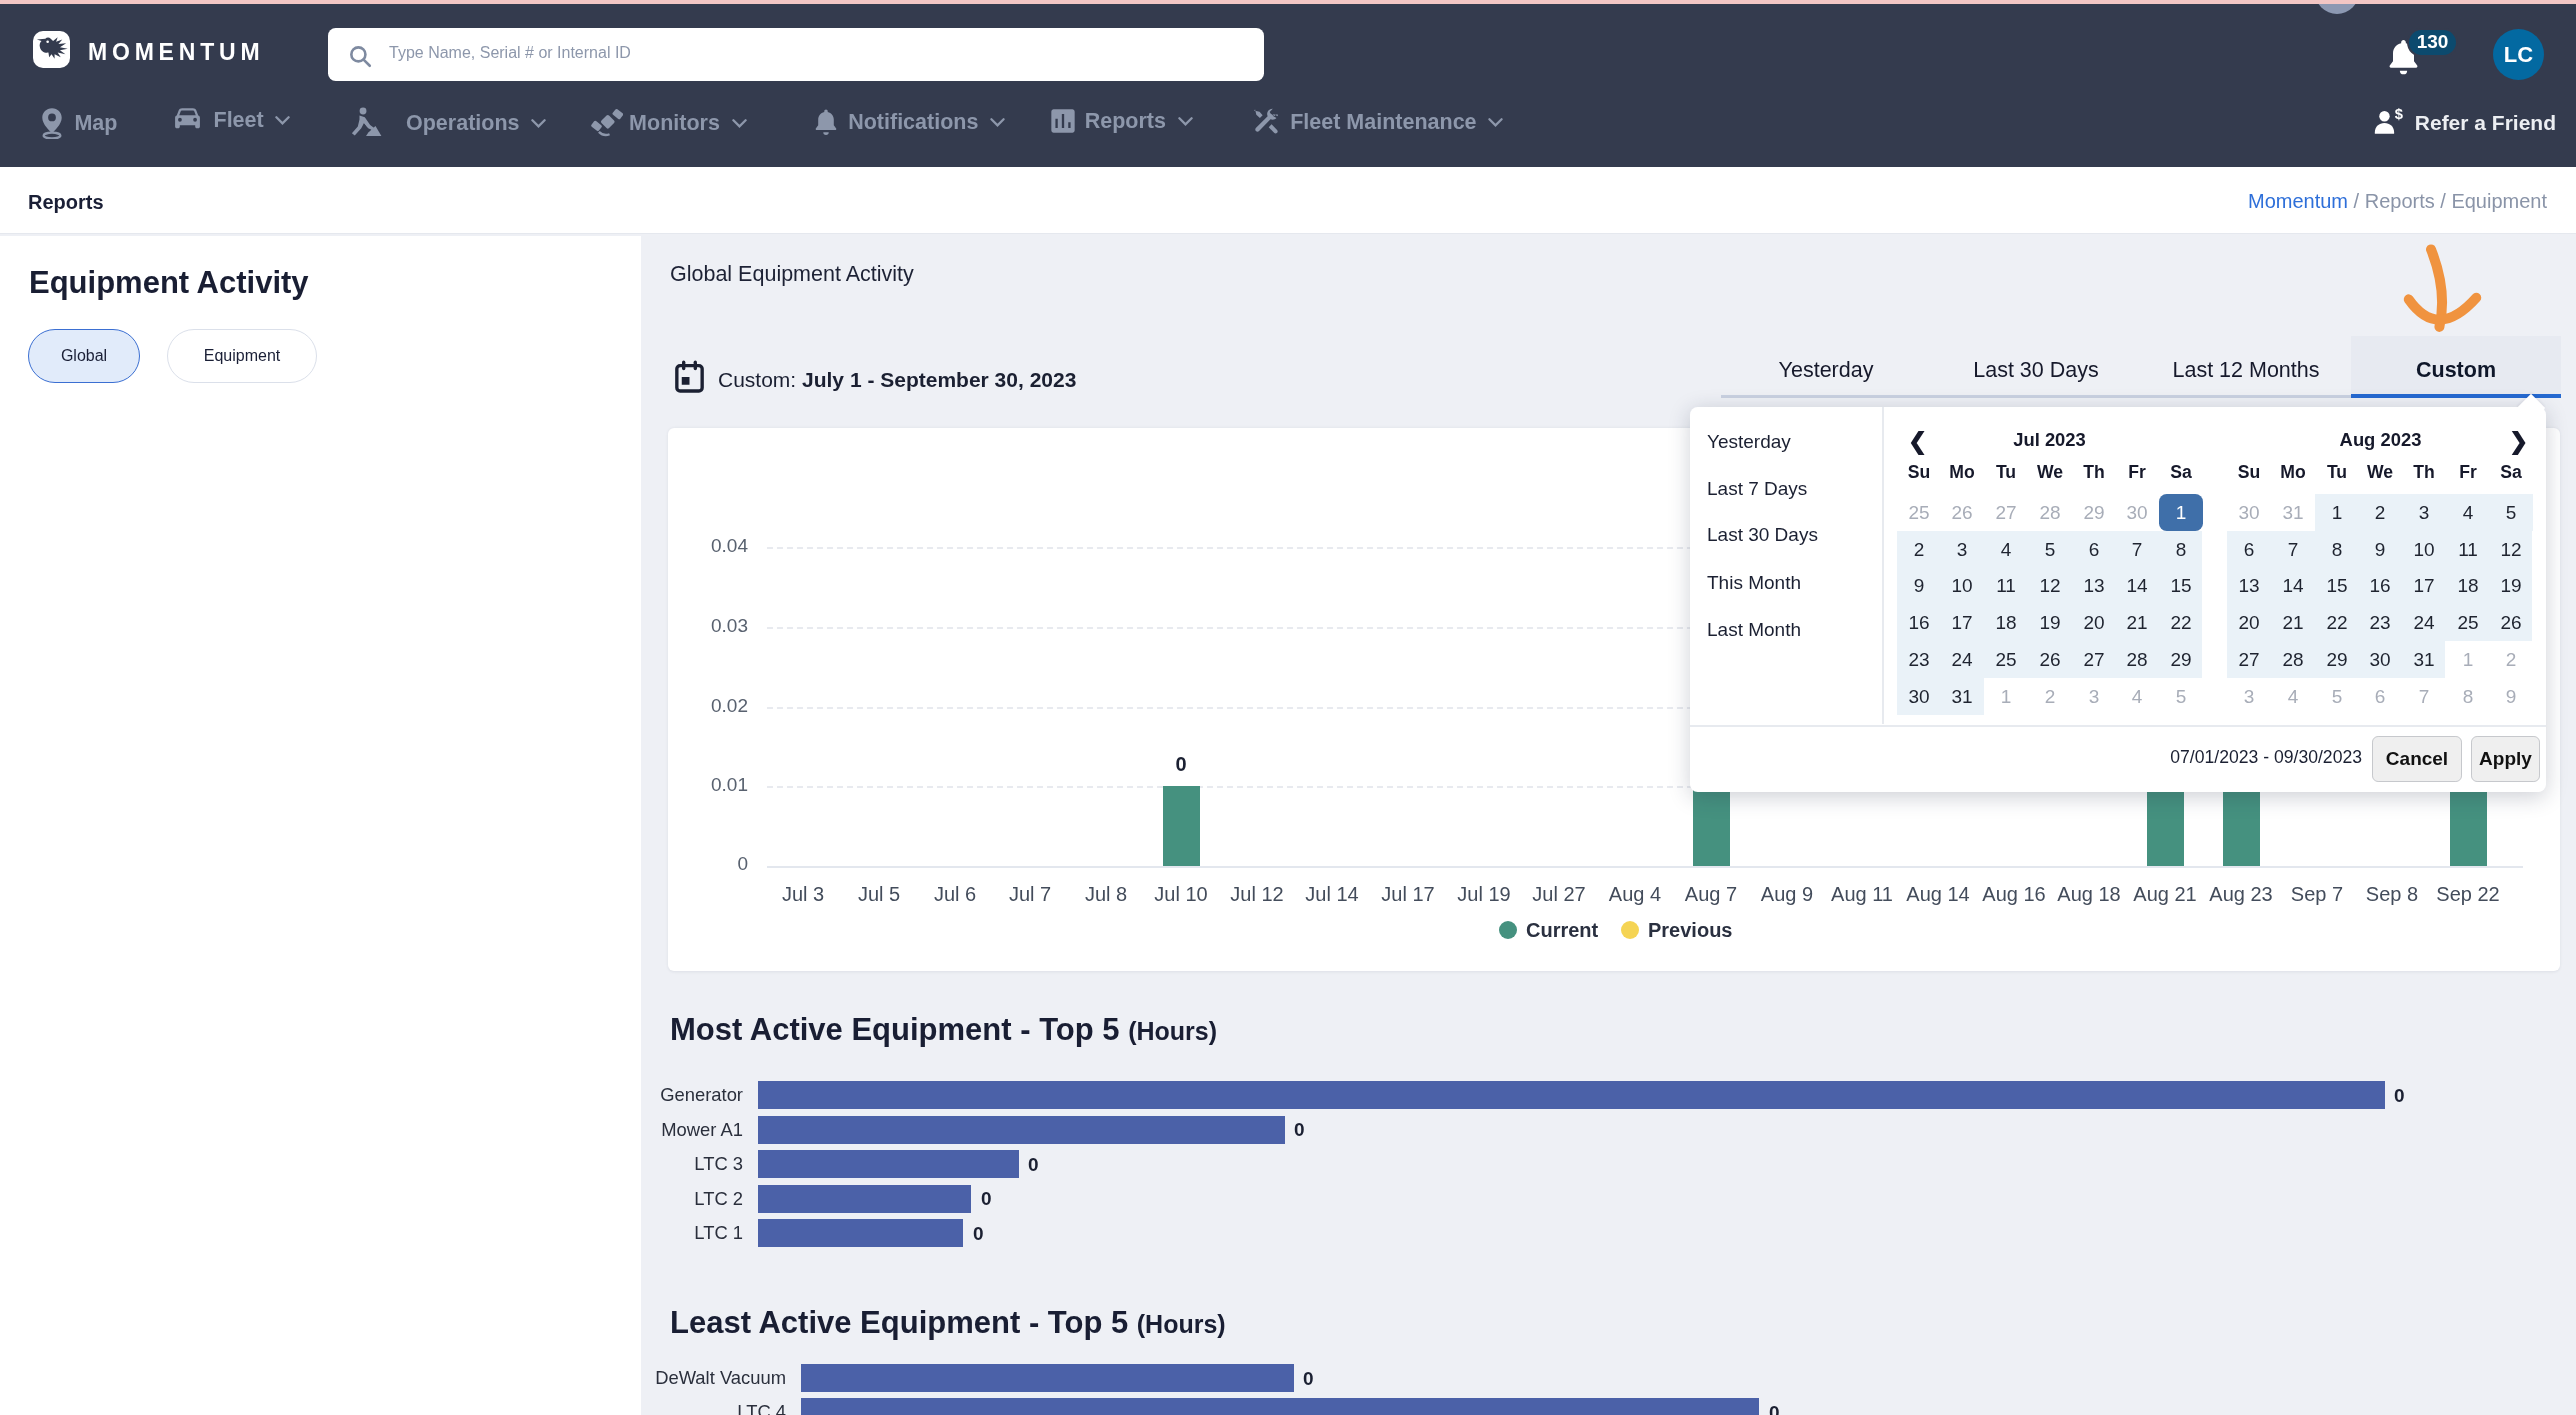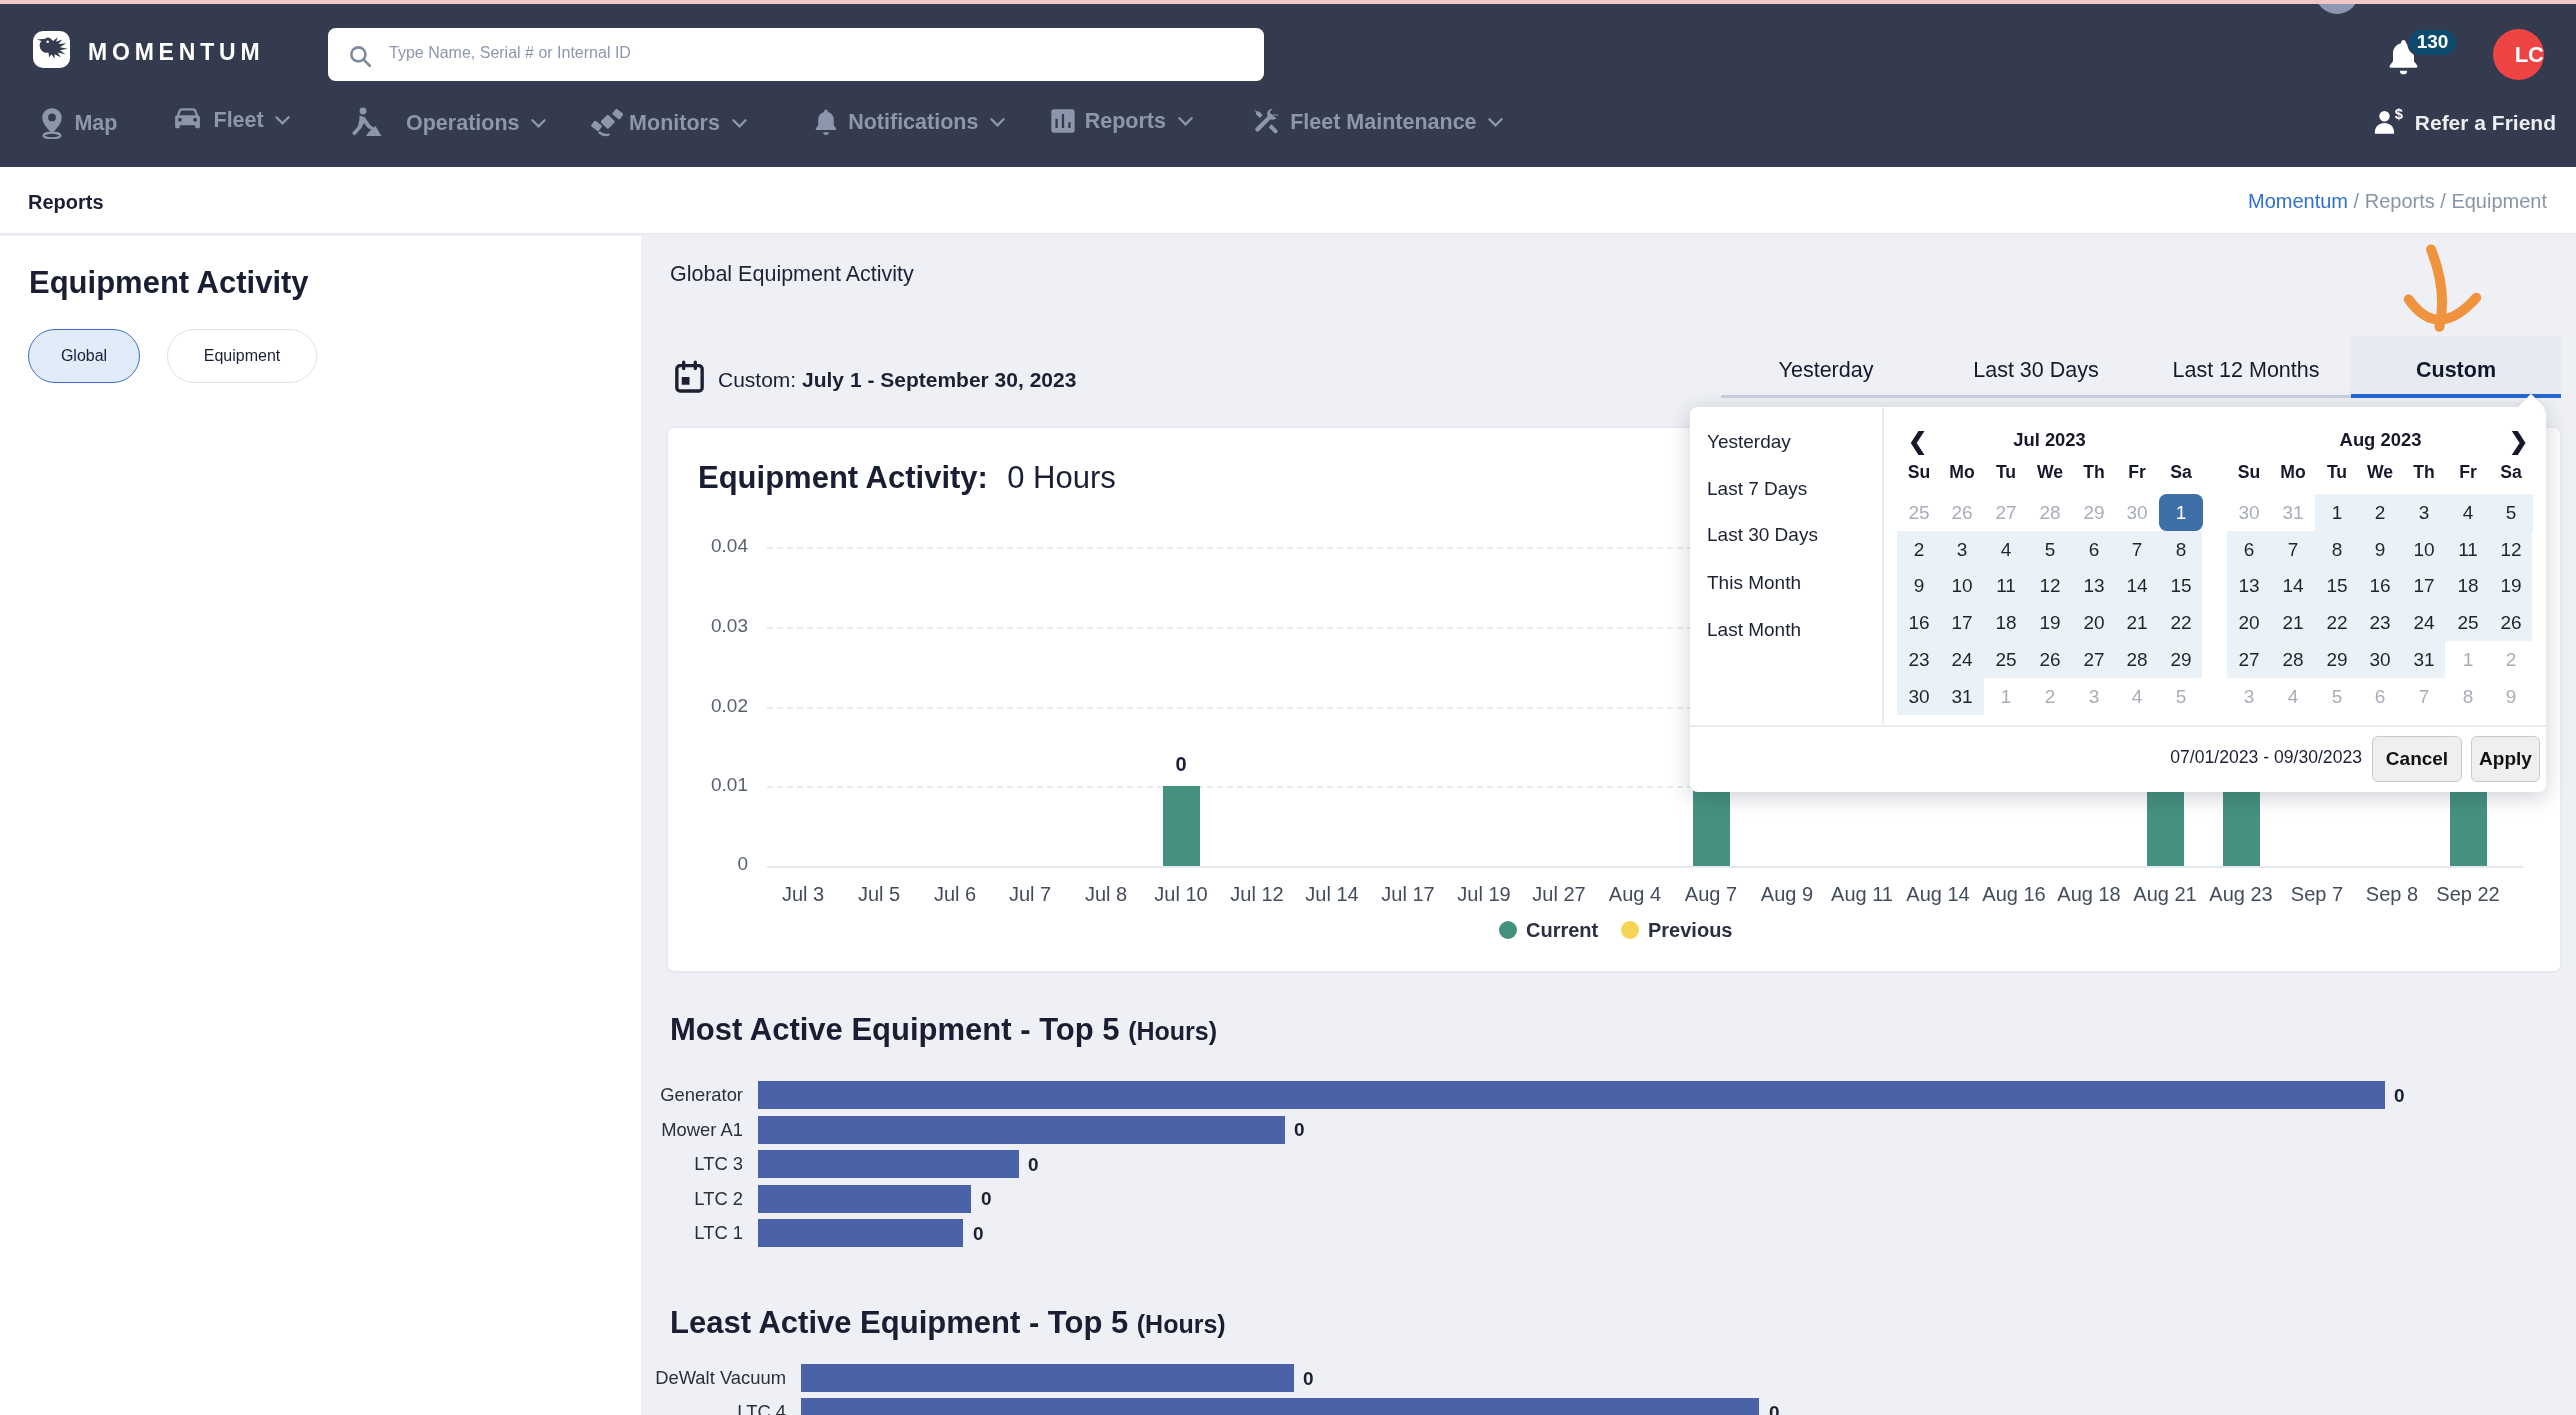--- a/index.html
+++ b/index.html
@@ -13,21 +13,21 @@
 .nicon { flex:none; }
 .ntext { color:#8d97ab; font-size:21.5px; font-weight:600; white-space:nowrap; }
 .nchev { flex:none; }
 #logo { left:33px; top:31px; width:37px; height:37px; background:#fff; border-radius:10px; z-index:2; }
 #brand { left:88px; top:39px; color:#fff; font-size:23px; font-weight:bold; letter-spacing:4.8px; z-index:2; }
 #search { left:328px; top:28px; width:936px; height:53px; background:#fff; border-radius:7.7px; z-index:2; }
 #search .ph { position:absolute; left:61px; top:16px; font-size:16px; color:#8d97ab; }
 #refer { top:107px; color:#eceef2; font-size:21px; font-weight:bold; z-index:2; }
 #bell { left:2386px; top:36px; z-index:2; }
 #badge { left:2407px; top:28px; min-width:51px; height:29px; background:#0c4a6e; border:2.3px solid #343b4e; border-radius:14.6px; color:#fff; font-size:19px; font-weight:bold; text-align:center; line-height:24.5px; padding:0 7px; z-index:3;}
-#avatar { left:2493px; top:29px; width:51px; height:51px; border-radius:50%; background:#ef4444; color:#fff; font-size:22px; font-weight:bold; text-align:right; line-height:51px; z-index:2; }
+#avatar { left:2493px; top:29px; width:51px; height:51px; border-radius:50%; background:#0369a1; color:#fff; font-size:22px; font-weight:bold; text-align:center; line-height:51px; z-index:2; }
 #clipcirc { left:2315px; top:-30px; width:44px; height:44px; border-radius:50%; background:#8c98b2; z-index:35; }
 
 #crumb { left:0; top:167px; width:2576px; height:67px; background:#fff; border-bottom:1.5px solid #e5e8ee; z-index:20; }
 #crumb .l { position:absolute; left:28px; top:24px; font-size:20px; font-weight:bold; color:#1a1f36; }
 #crumb .r { position:absolute; right:29px; top:23px; font-size:20px; color:#8a94a8; }
 #crumb .r b { color:#2e6fd9; font-weight:normal; }
 
 #leftcol { left:0; top:236px; width:641px; height:1179px; background:#fff; }
 #h1 { left:29px; top:29px; font-size:31px; font-weight:bold; color:#191e33; position:absolute; }
 .pill { position:absolute; top:93px; height:54px; border-radius:27px; font-size:16px; color:#1a1f36; text-align:center; }
@@ -206,21 +206,20 @@
       </svg>
     <span class="t">Custom: <b>July 1 - September 30, 2023</b></span>
   </div>
   <div class="tab abs" style="left:1721px;">Yesterday</div>
   <div class="tab abs" style="left:1931px;">Last 30 Days</div>
   <div class="tab abs" style="left:2141px;">Last 12 Months</div>
   <div class="tab abs" id="tabcustom" style="left:2351px;">Custom</div>
   <div id="tabline" class="abs"></div>
   <div id="tabline2" class="abs"></div>
   <div id="card" class="abs"></div>
-  <div id="ctitle" class="abs"><b>Equipment Activity:</b> 0 Hours</div>
   <div id="axis" class="abs"></div>
   <div id="blab" class="abs">0</div>
   <div id="legend" class="abs" style="left:1499px; top:919px;">
     <span class="dot abs" style="left:0; top:1.5px; background:#45917f;"></span>
     <span class="legtext abs" style="left:27px; top:0;">Current</span>
     <span class="dot abs" style="left:122px; top:1.5px; background:#f5d454;"></span>
     <span class="legtext abs" style="left:149px; top:0;">Previous</span>
   </div>
   <div class="sech abs" style="left:670px; top:1012px;">Most Active Equipment - Top 5 <small>(Hours)</small></div>
   <div class="sech abs" style="left:670px; top:1305px;">Least Active Equipment - Top 5 <small>(Hours)</small></div>

